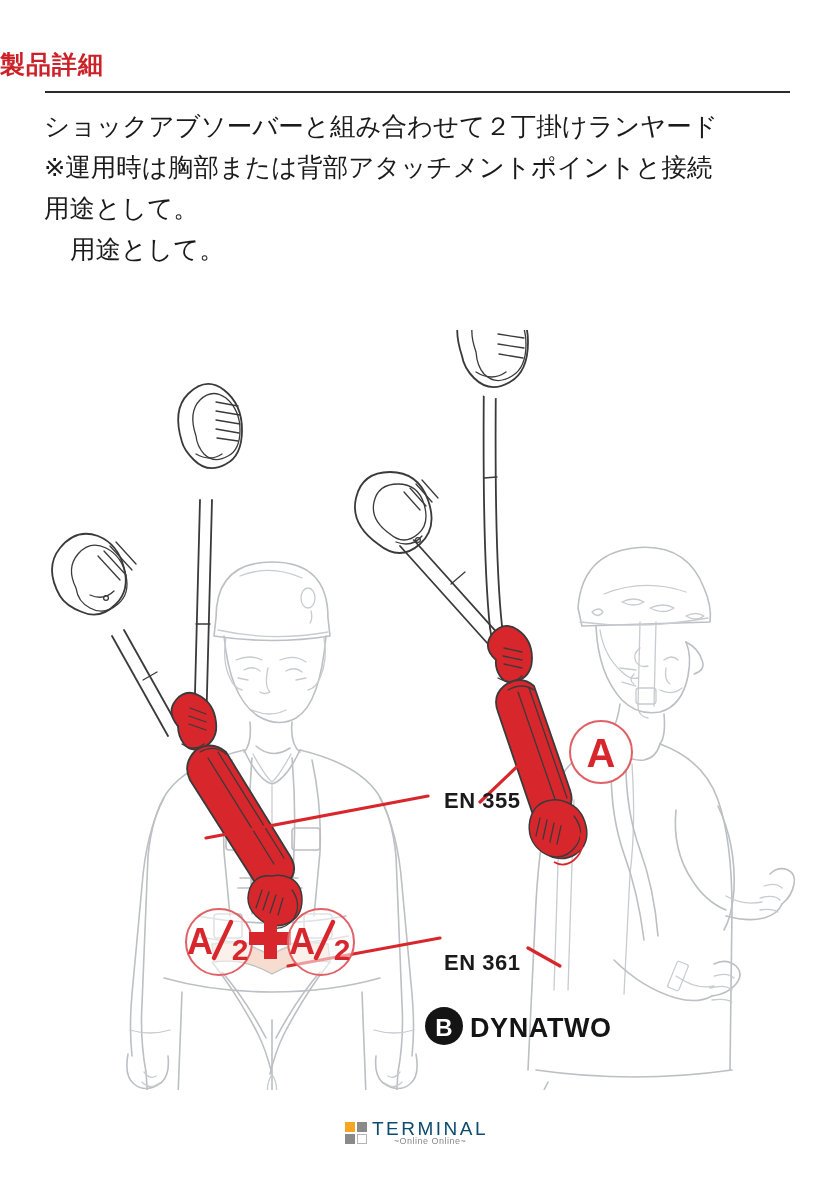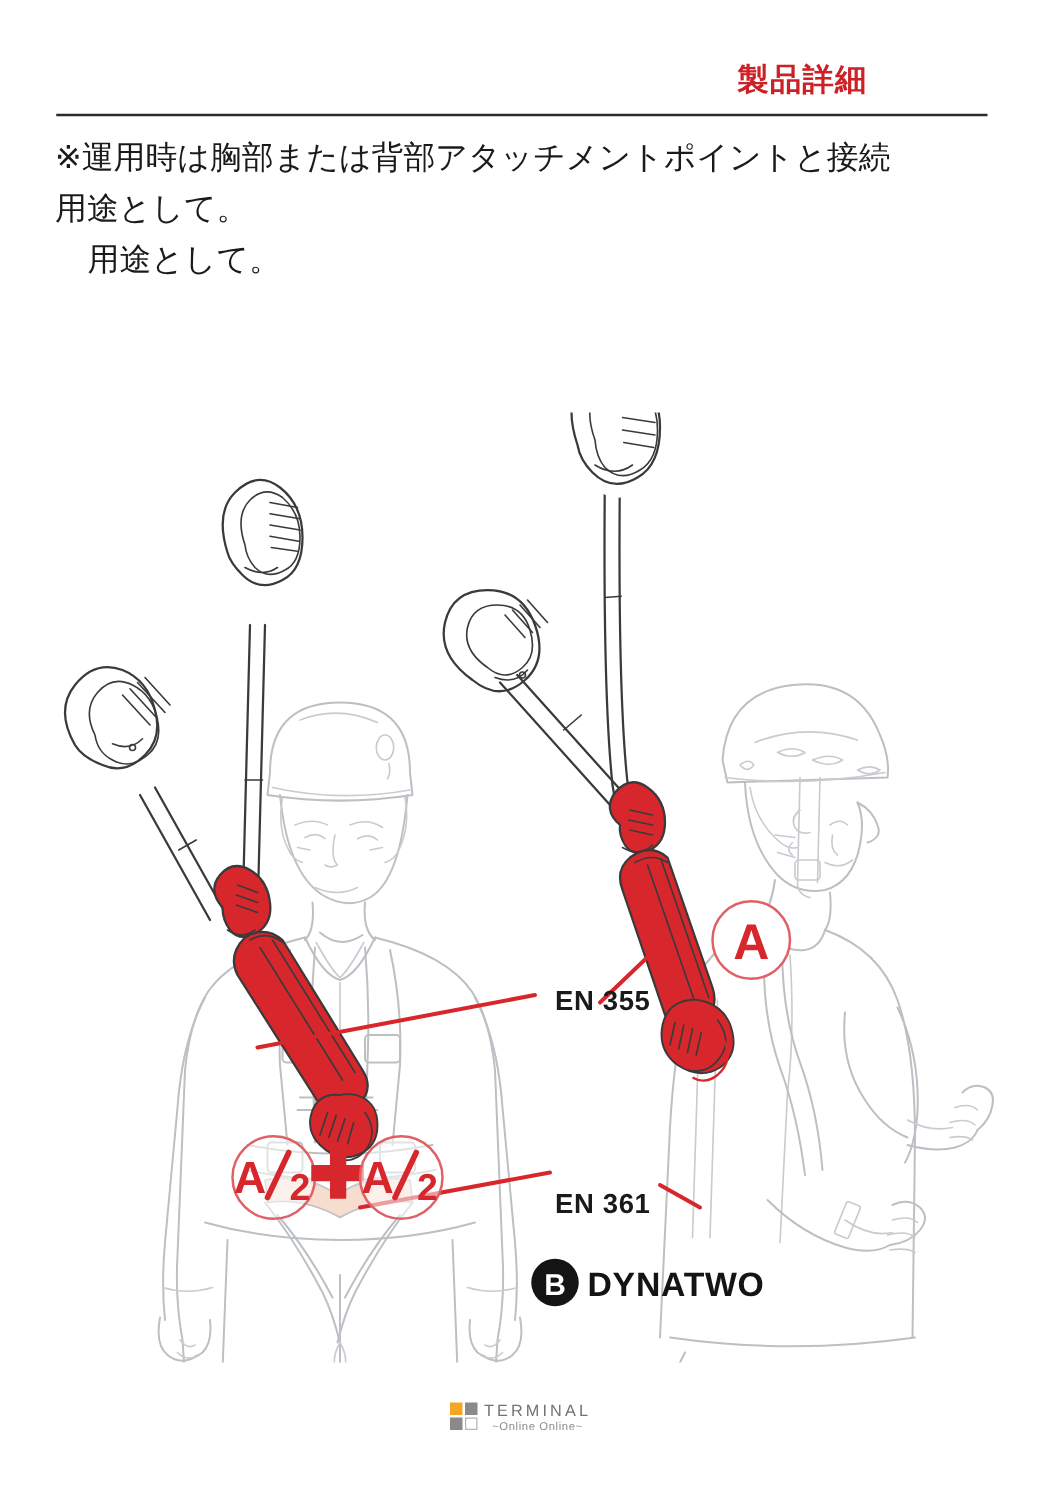--- a/index.html
+++ b/index.html
@@ -15,21 +15,21 @@
     font-family: "Liberation Sans", "DejaVu Sans", sans-serif;
     color: #1a1a1a;
   }
 
   
   #page-title {
     position: absolute;
     top: 52px;
     left: 0;
     width: 694px;
-    text-align: right;
+    text-align: left;
     font-size: 25px;
     font-weight: 700;
     letter-spacing: 1px;
     color: #cc2127;
     line-height: 1;
   }
   #title-rule {
     position: absolute;
     top: 91px;
     left: 45px;
@@ -84,42 +84,43 @@
     height: 22px;
     display: grid;
     grid-template-columns: 10px 10px;
     grid-template-rows: 10px 10px;
     gap: 2px;
     margin-top: 3px;
   }
   .logo-squares i { display: block; width: 10px; height: 10px; }
   .logo-text-block { display: flex; flex-direction: column; align-items: center; }
   .logo-word {
-    font-size: 13px;
+    font-size: 19px;
     letter-spacing: 2.5px;
     font-weight: 400;
-    color: #737373;
+    color: #0c4a6e;
     line-height: 20px;
   }
   .logo-sub {
     font-size: 9px;
     letter-spacing: 0.5px;
     color: #8a8a8a;
     margin-top: -3px;
     line-height: 10px;
   }
 </style>
 </head>
 <body>
 
 <div id="page-title" style="color: rgb(204, 33, 39);">製品詳細</div>
 
 <div id="title-rule" style="border-top-color: rgb(43, 43, 43);"></div>
 
 <div id="intro-text">
+  <span class="line">ショックアブソーバーと組み合わせて２丁掛けランヤード</span>
   <span class="line">※運用時は胸部または背部アタッチメントポイントと接続</span>
   <span class="line">用途として。</span>
   <span class="line indent">用途として。</span>
 </div>
 
 <div id="illustration">
 <svg width="833" height="760" viewBox="0 0 833 760" xmlns="http://www.w3.org/2000/svg">
   <defs>
     <style>
       .ln   { fill:none; stroke:#bcbfc3; stroke-width:1.6; stroke-linecap:round; stroke-linejoin:round; }

